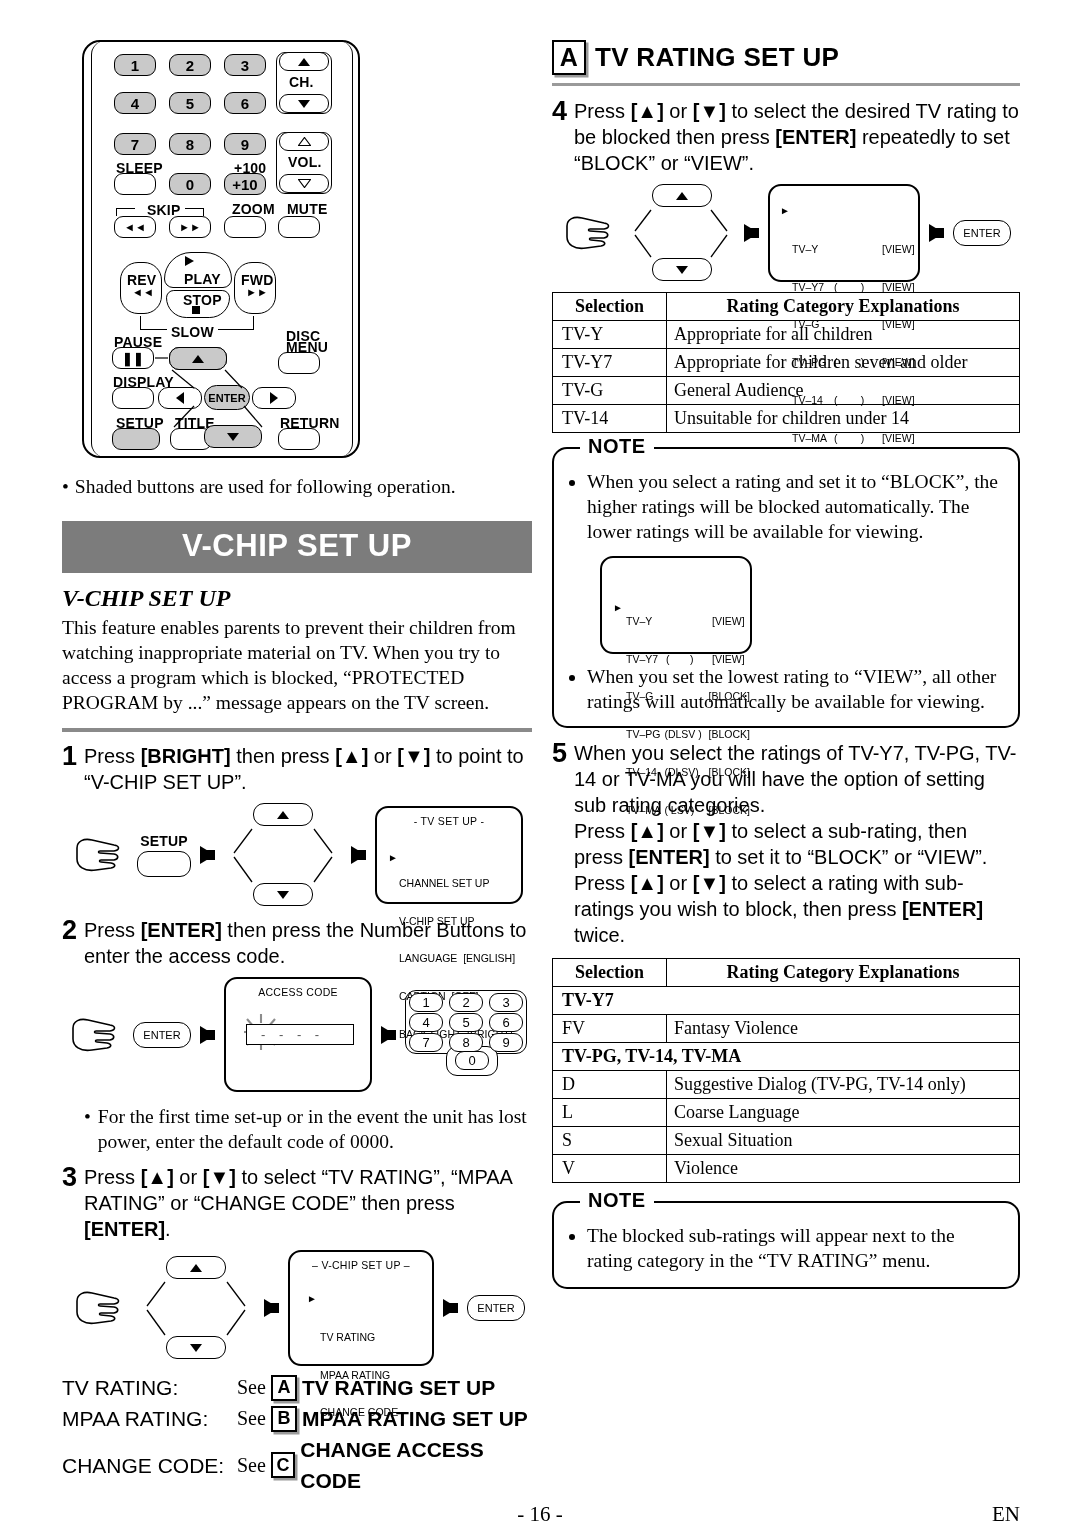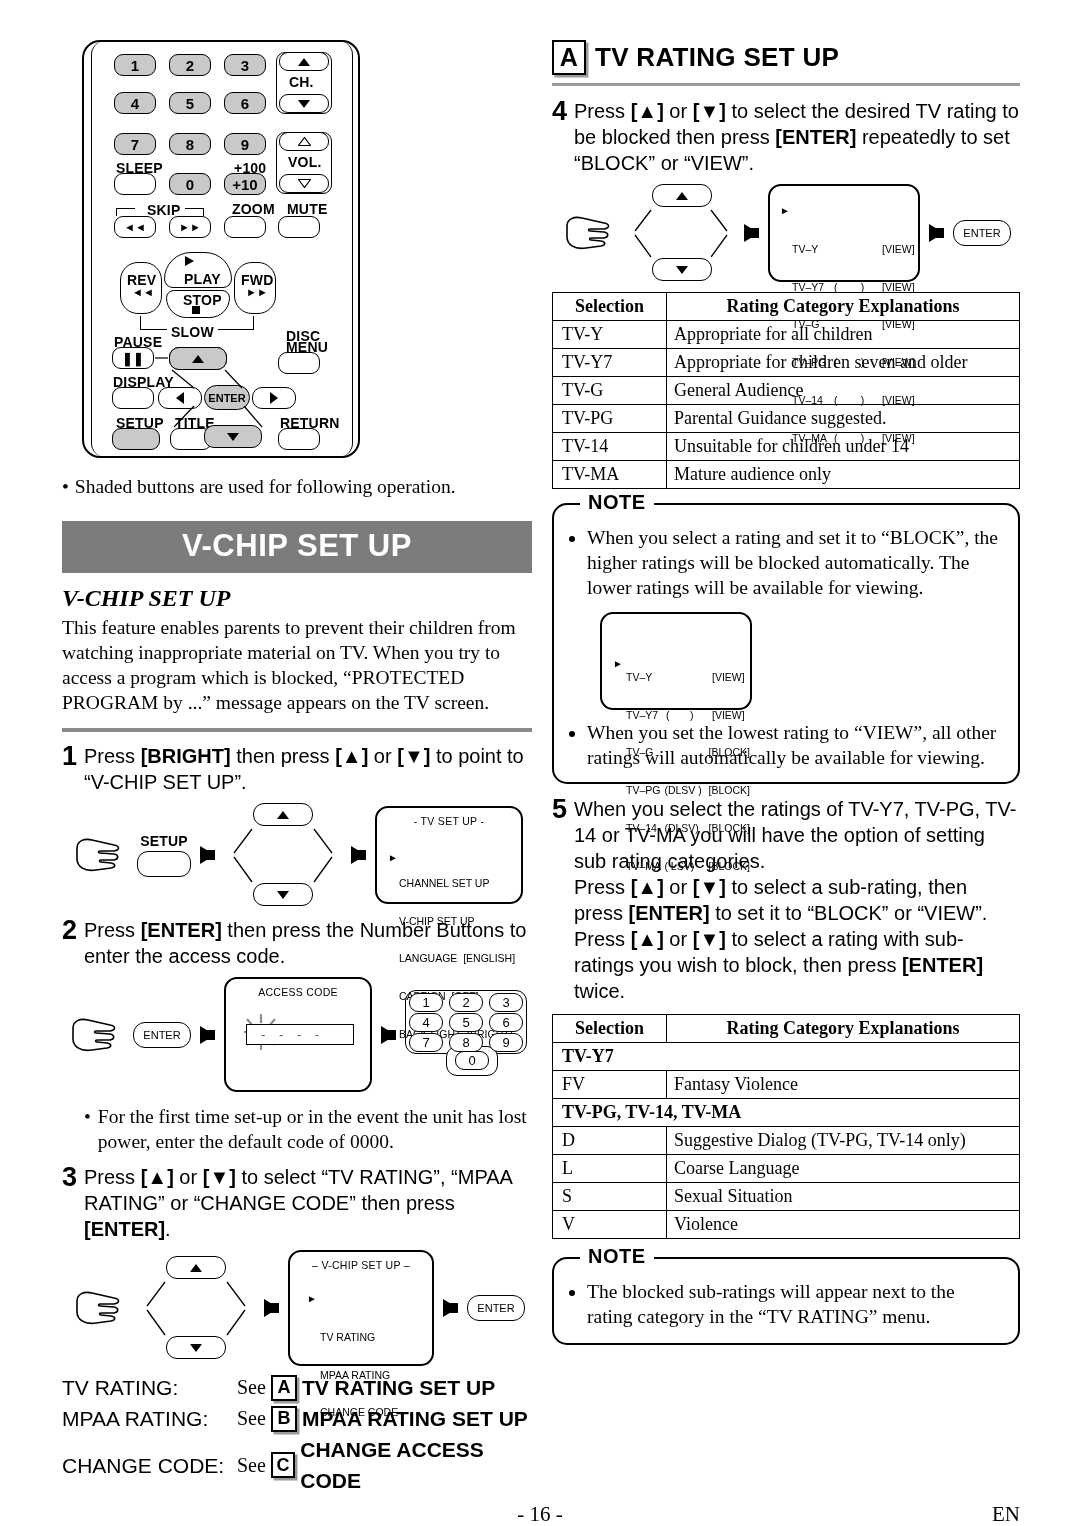--- a/index.html
+++ b/index.html
@@ -601,30 +601,22 @@
           </tr>
       <tr>
             <td class="sel">TV-Y7</td>
             <td>Appropriate for children seven and older</td>
           </tr>
       <tr>
             <td class="sel">TV-G</td>
             <td>General Audience</td>
           </tr>
       <tr>
-            <td class="sel">TV-PG</td>
-            <td>Parental Guidance suggested.</td>
-          </tr>
-      <tr>
             <td class="sel">TV-14</td>
             <td>Unsuitable for children under 14</td>
-          </tr>
-      <tr>
-            <td class="sel">TV-MA</td>
-            <td>Mature audience only</td>
           </tr>
     </tbody>
       </table>
 
     <div class="note">
       <span class="note-lbl">NOTE</span>
       <ul>
         <li>When you select a rating and set it to “BLOCK”, the higher ratings will be blocked automatically. The lower ratings will be available for viewing.</li>
       </ul>
 

